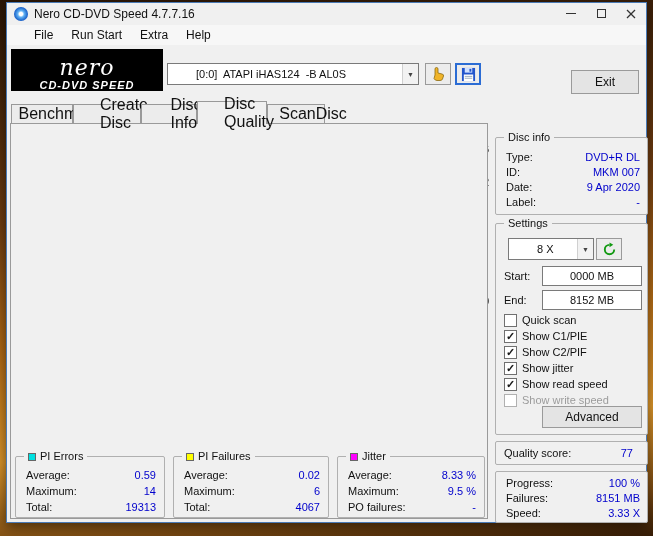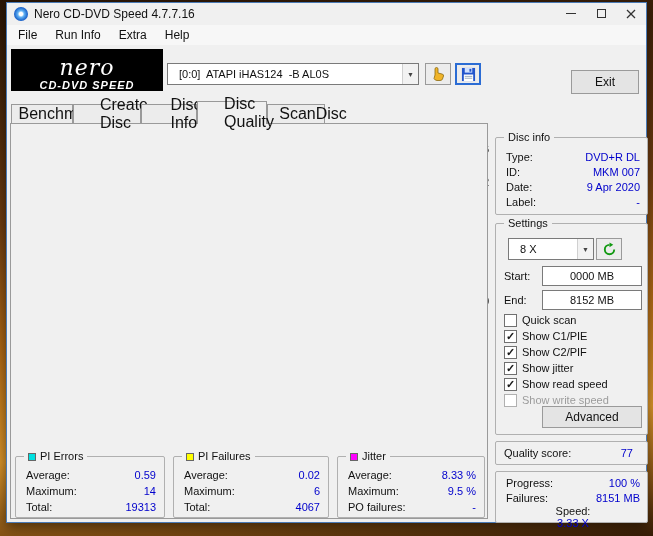--- a/index.html
+++ b/index.html
@@ -9,28 +9,28 @@
   .abs{position:absolute;}
   
   #titlebar{left:0;top:0;width:100%;height:22px;background:#f0f0f0;display:flex;align-items:center;}
   #app-icon{width:14px;height:14px;margin:0 6px 0 7px;border-radius:50%;background:radial-gradient(circle,#ffffff 18%,#63b4f5 32%,#0a50c0 75%,#063a8c 100%);}
   #title-text{font-size:12px;color:#111;}
   #winbtns{position:absolute;right:0;top:0;display:flex;}
   .winbtn{width:30px;height:21px;display:flex;align-items:center;justify-content:center;}
   .glyph-min{width:10px;height:1px;background:#333;display:block;}
   .glyph-max{width:9px;height:9px;border:1px solid #333;display:block;}
   
-  #menubar{left:0;top:22px;width:100%;height:20px;background:#f7f7f7;display:flex;align-items:center;padding-left:2px;}
+  #menubar{left:0;top:22px;width:100%;height:20px;background:#f7f7f7;display:flex;align-items:center;padding-left:18px;}
   .menu-item{font-size:12px;color:#111;padding:2px 9px;}
   
   #logo{left:4px;top:46px;width:152px;height:42px;background:#000;color:#fff;display:flex;flex-direction:column;align-items:center;justify-content:flex-end;overflow:hidden;}
   #logo-line1{font-family:"DejaVu Serif",serif;font-style:italic;font-size:22px;line-height:20px;letter-spacing:1px;}
   #logo-line2{font-style:italic;font-weight:bold;font-size:11px;letter-spacing:1px;margin-top:1px;}
   .combo{background:#fff;border:1px solid #7a7a7a;display:flex;align-items:center;font-size:11px;color:#111;}
-  .combo .ctext{flex:1;padding-left:11px;white-space:pre;overflow:hidden;}
+  .combo .ctext{flex:1;padding-left:21px;white-space:pre;overflow:hidden;margin-left:7px;}
   .combo .carrow{width:16px;text-align:center;font-size:7px;color:#444;border-left:1px solid #d0d0d0;align-self:stretch;display:flex;align-items:center;justify-content:center;background:#f2f2f2;}
   .btn{background:#e4e4e4;border:1px solid #9a9a9a;font-size:12px;color:#111;display:flex;align-items:center;justify-content:center;}
   .tbtn{background:#ececec;border:1px solid #9a9a9a;display:flex;align-items:center;justify-content:center;}
   .tbtn.focus{border:2px solid #2b6cd4;}
   
   .tab{position:absolute;height:19px;top:101px;background:#ececec;border:1px solid #999;border-bottom:none;font-size:16px;color:#111;display:flex;align-items:center;justify-content:center;z-index:2;padding-left:34px;}
   .tab.active{top:98px;height:23px;background:#f0f0f0;z-index:4;}
   #tabpage{left:3px;top:120px;width:478px;height:396px;border:1px solid #9a9a9a;background:#f0f0f0;z-index:1;}
   
   .group{border:1px solid #b0b0b0;border-radius:2px;background:#f0f0f0;}
@@ -73,21 +73,21 @@
         <svg width="10" height="10">
             <line x1="1" y1="1" x2="9" y2="9" stroke="#333" stroke-width="1.2"></line>
             <line x1="9" y1="1" x2="1" y2="9" stroke="#333" stroke-width="1.2"></line>
           </svg>
       </span>
     </span>
   </div>
 
   <div class="abs" id="menubar">
     <span class="menu-item">File</span>
-    <span class="menu-item">Run Info</span>
+    <span class="menu-item">Run Start</span>
     <span class="menu-item">Extra</span>
     <span class="menu-item">Help</span>
   </div>
 
   <div class="abs" id="logo">
     <span id="logo-line1">nero</span>
     <span id="logo-line2">CD-DVD SPEED</span>
   </div>
   <div class="abs combo" style="left:160px;top:60px;width:252px;height:22px;">
     <span class="ctext">[0:0]  ATAPI iHAS124  -B AL0S</span>
@@ -256,21 +256,21 @@
 
   <div class="abs group" style="left:488px;top:468px;width:153px;height:52px;padding-top:3px;">
     <div class="irow" style="height:15px;">
         <span class="lbl">Progress:</span>
         <span class="val">100 %</span>
       </div>
     <div class="irow" style="height:15px;">
         <span class="lbl">Failures:</span>
         <span class="val">8151 MB</span>
       </div>
-    <div class="irow" style="height:15px;flex-direction:column;">
+    <div class="irow" style="height:15px;">
         <span class="lbl">Speed:</span>
         <span class="val">3.33 X</span>
       </div>
   </div>
 
 <div class="plot" style="left: 44px; top: 146px; width: 423px; height: 132px;">
       <svg width="423" height="132">
         <rect x="0" y="0" width="423" height="132" fill="#00003c"></rect>
         <line x1="52.875" y1="0" x2="52.875" y2="132" stroke="#2020b4" stroke-width="1"></line>
         <line x1="105.75" y1="0" x2="105.75" y2="132" stroke="#2020b4" stroke-width="1"></line>

